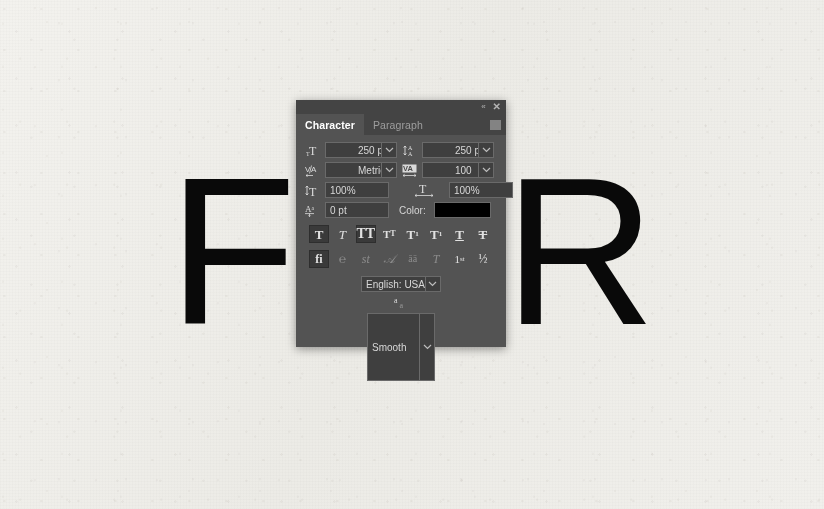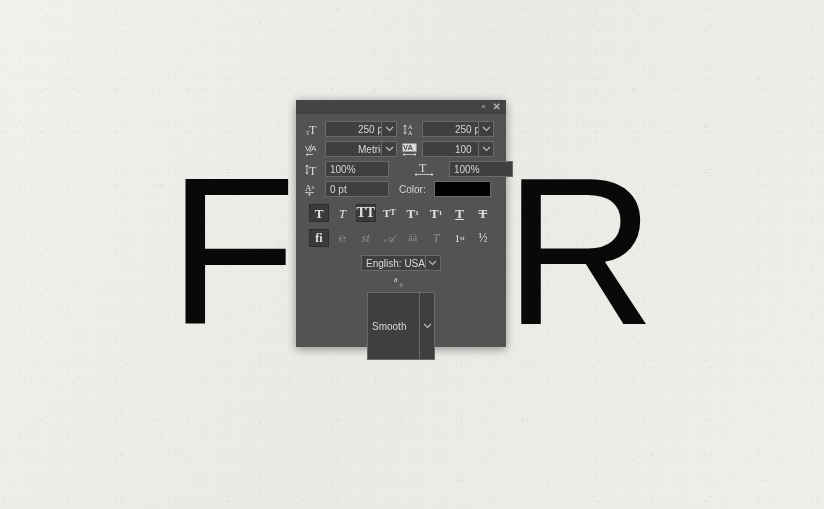--- a/index.html
+++ b/index.html
@@ -295,20 +295,31 @@
   <div class="poster-line" id="poster-line-1">FOR</div>
 </div>
 
 <div id="char-panel">
 
   <div class="panel-titlebar">
     <span class="tb-icon collapse">«</span>
     <span class="tb-icon close">✕</span>
   </div>
 
+  <div class="panel-tabs">
+    <div class="panel-tab active">Character</div>
+    <div class="panel-tab">Paragraph</div>
+    <div class="panel-menu">
+      <i></i>
+        <i></i>
+        <i></i>
+        <i></i>
+        <i></i>
+    </div>
+  </div>
 
   <div class="panel-body">
 
 
     <div class="row">
       <span class="ficon">
         <svg width="14" height="13" viewBox="0 0 14 13">
           <text x="3" y="11" font-family="Liberation Serif, serif" font-size="12" fill="#ddd">T</text>
           <text x="0" y="12" font-family="Liberation Serif, serif" font-size="6" fill="#ddd">T</text>
         </svg>

